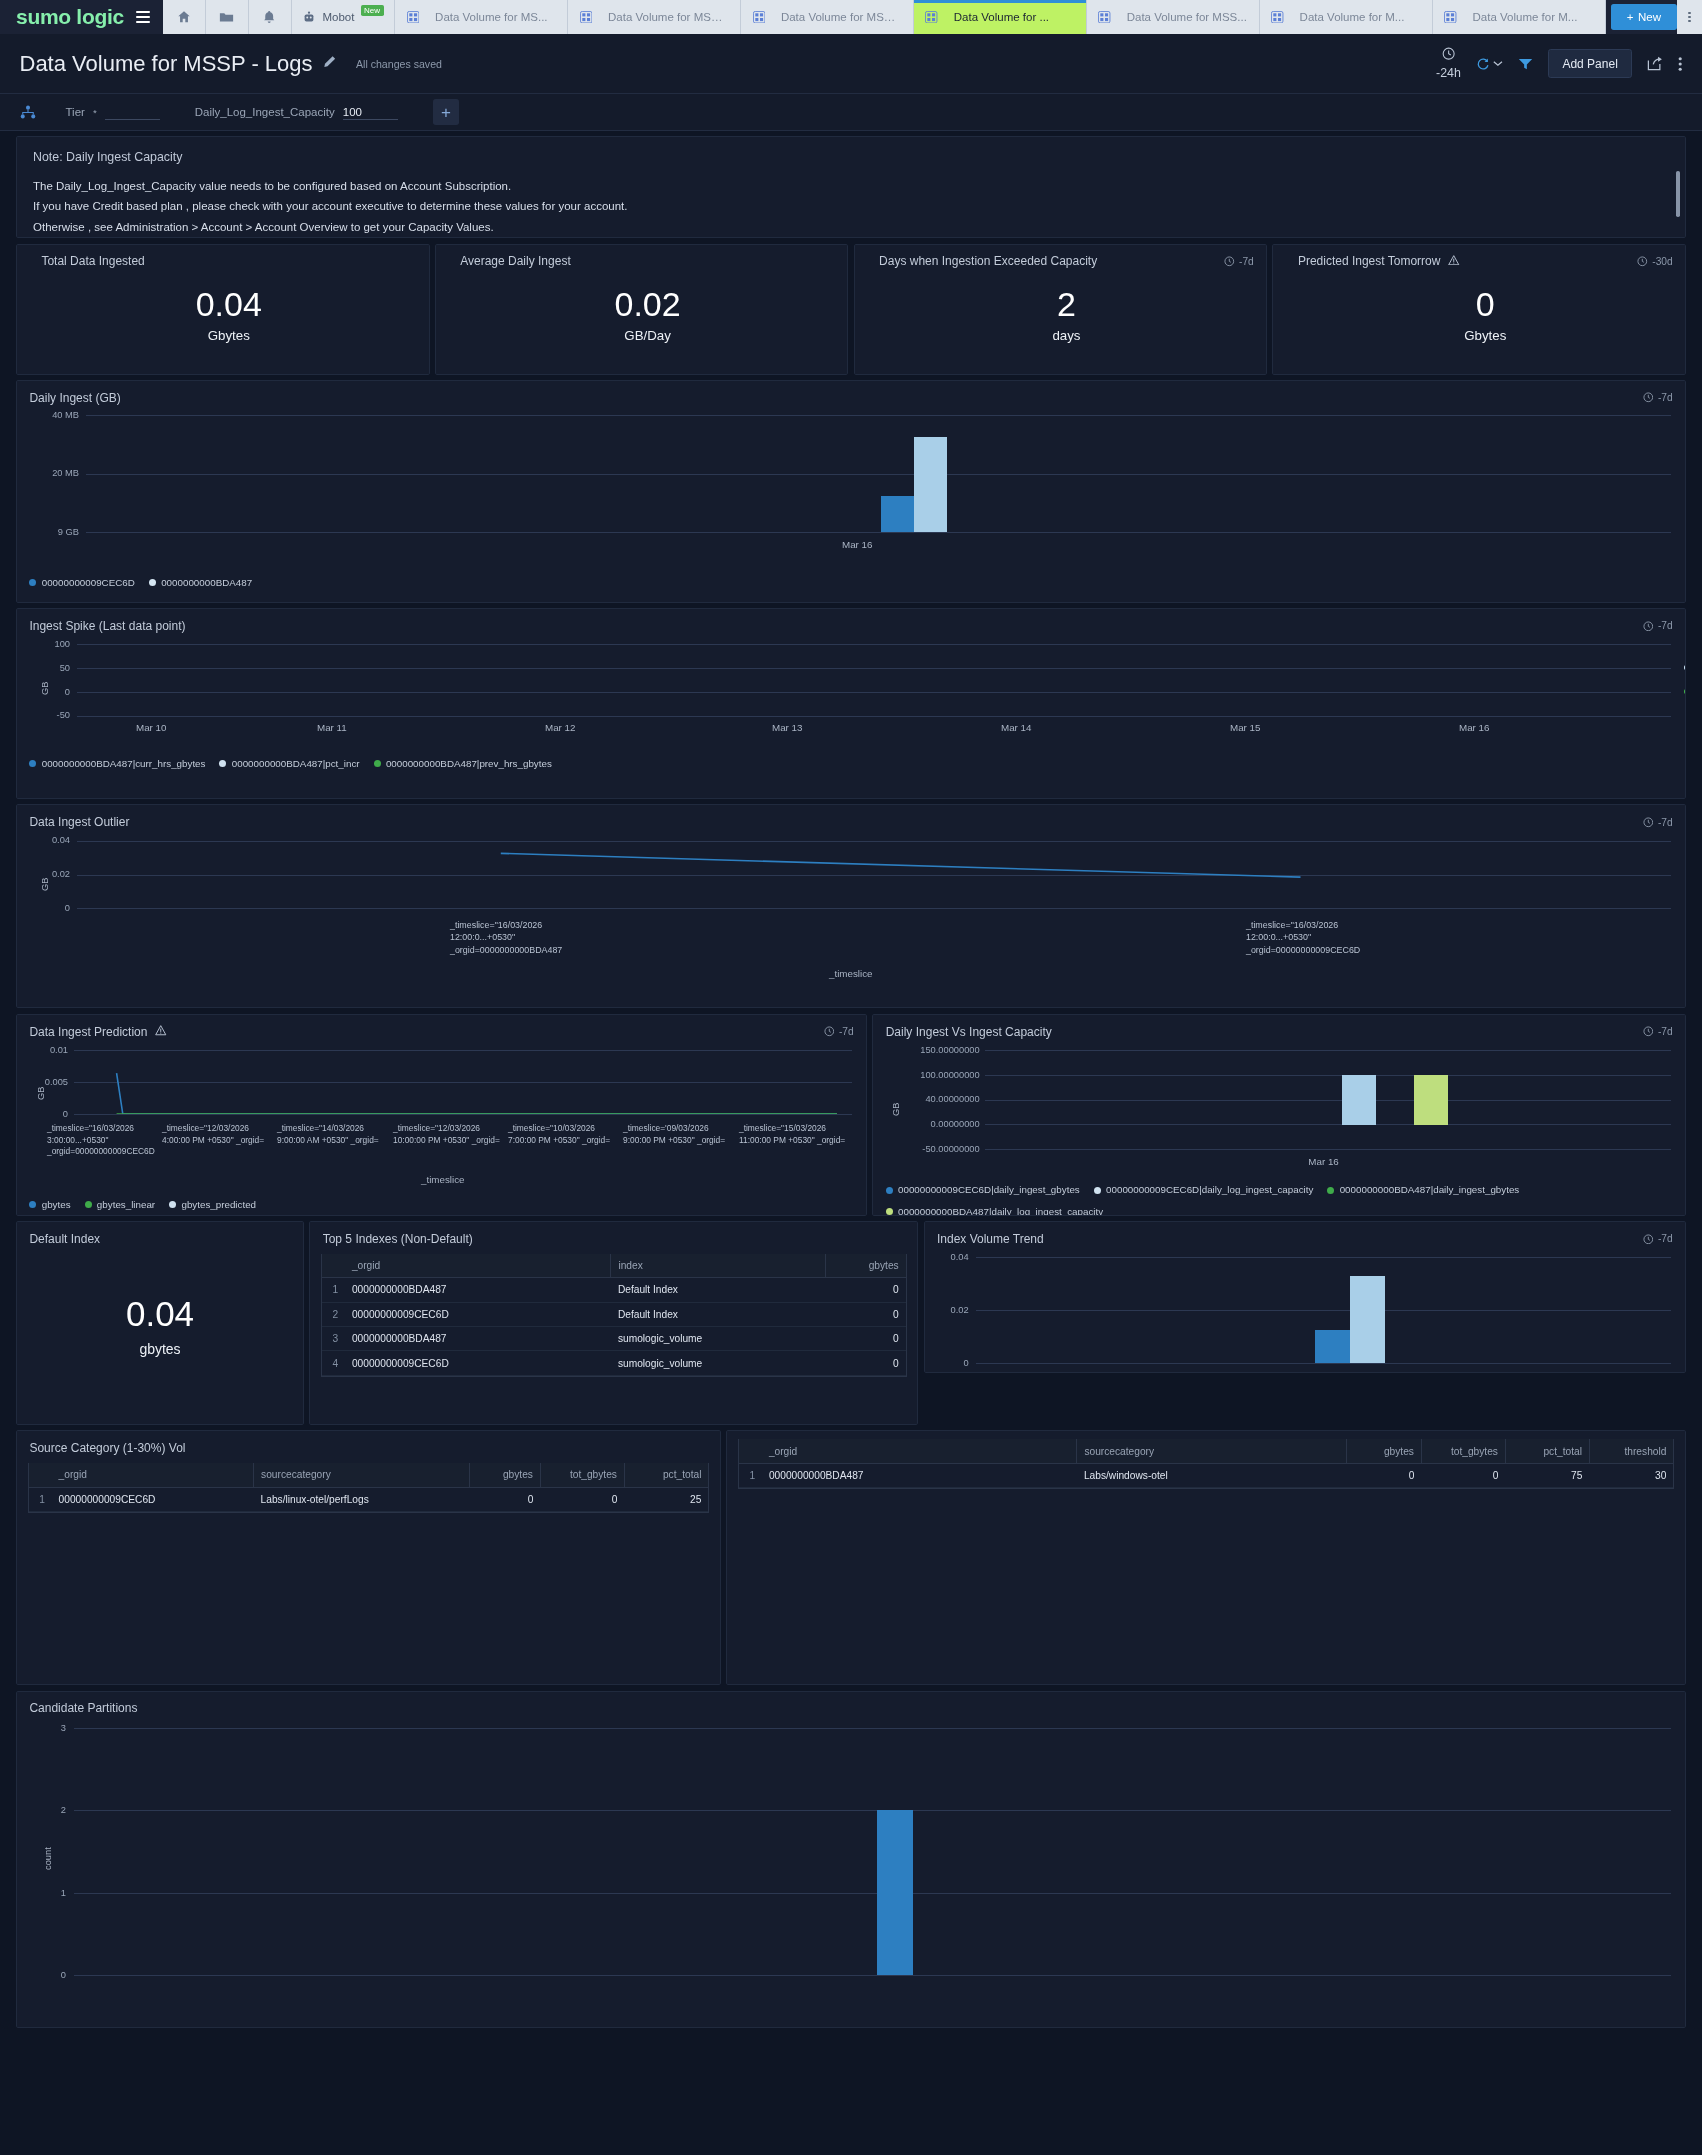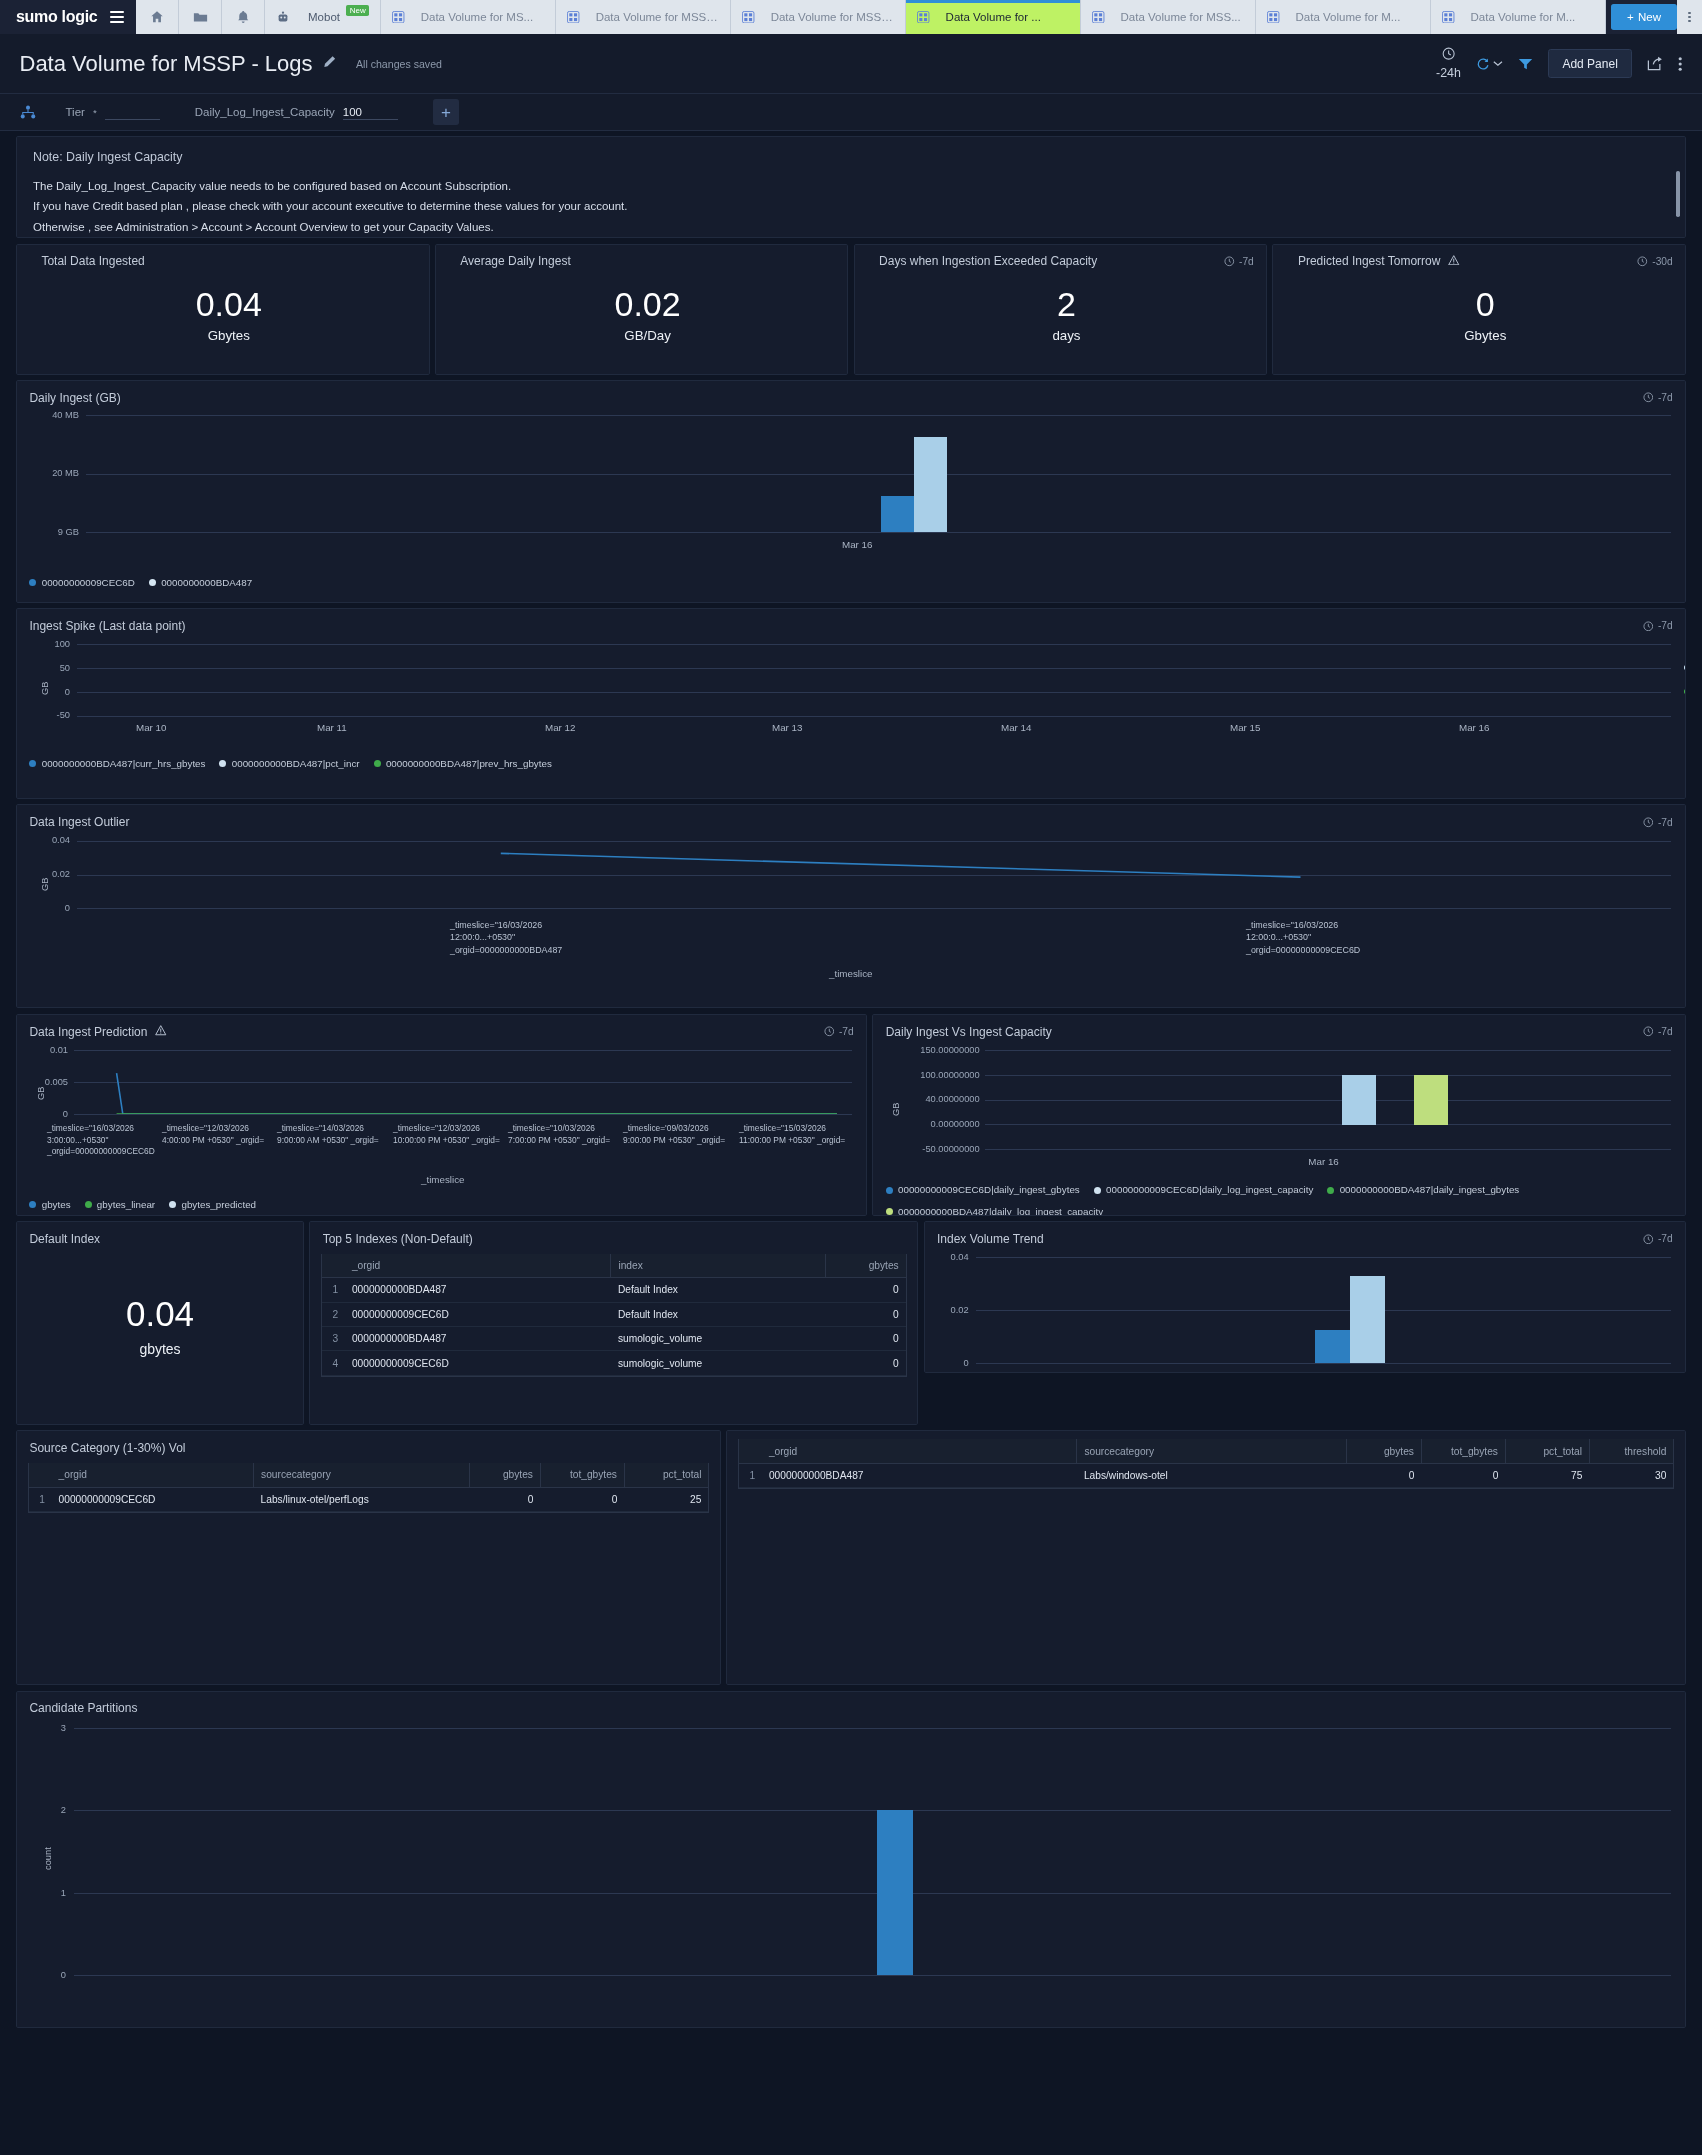--- a/index.html
+++ b/index.html
@@ -21,23 +21,23 @@
   }
   .brand {
     display: flex;
     align-items: center;
     padding: 0 12.4px 0 16px;
     gap: 12.4px;
     background: #1b2235;
     flex: 0 0 auto;
   }
   .brand-text {
-    font-size: 16px;
+    font-size: 21px;
     font-weight: bold;
-    color: #ffffff;
+    color: #86efac;
     letter-spacing: -0.3px;
     white-space: nowrap;
   }
   .hamburger {
     width: 14px; height: 11.5px;
     display: flex; flex-direction: column; justify-content: space-between;
     cursor: pointer;
   }
   .hamburger span { display:block; height:1.8px; background:#ffffff; border-radius:0.9px; }
 
@@ -53,21 +53,21 @@
 
   .mobotTab {
     background: #dfe5ec;
     border-right: 0.9px solid #c3ccd8;
     display:flex; align-items:center; gap:6.2px;
     padding: 0 10.6px 0 10.6px;
     cursor: pointer;
     flex: 0 0 auto;
     position: relative;
   }
-  .mobotTab .lbl { font-size:11.5px; color:#4d5a6e;margin-left:12px; }
+  .mobotTab .lbl { font-size:11.5px; color:#4d5a6e; }
   .newBadge {
     background:#4caf50; color:#fff; font-size:8px;
     padding:0.9px 3.5px; border-radius:1.8px; position:relative; top:-6.2px;
   }
 
   .dtab {
     background: #dfe5ec;
     border-right: 0.9px solid #c3ccd8;
     display: flex; align-items: center; gap: 16px;
     padding: 0 11.5px;

